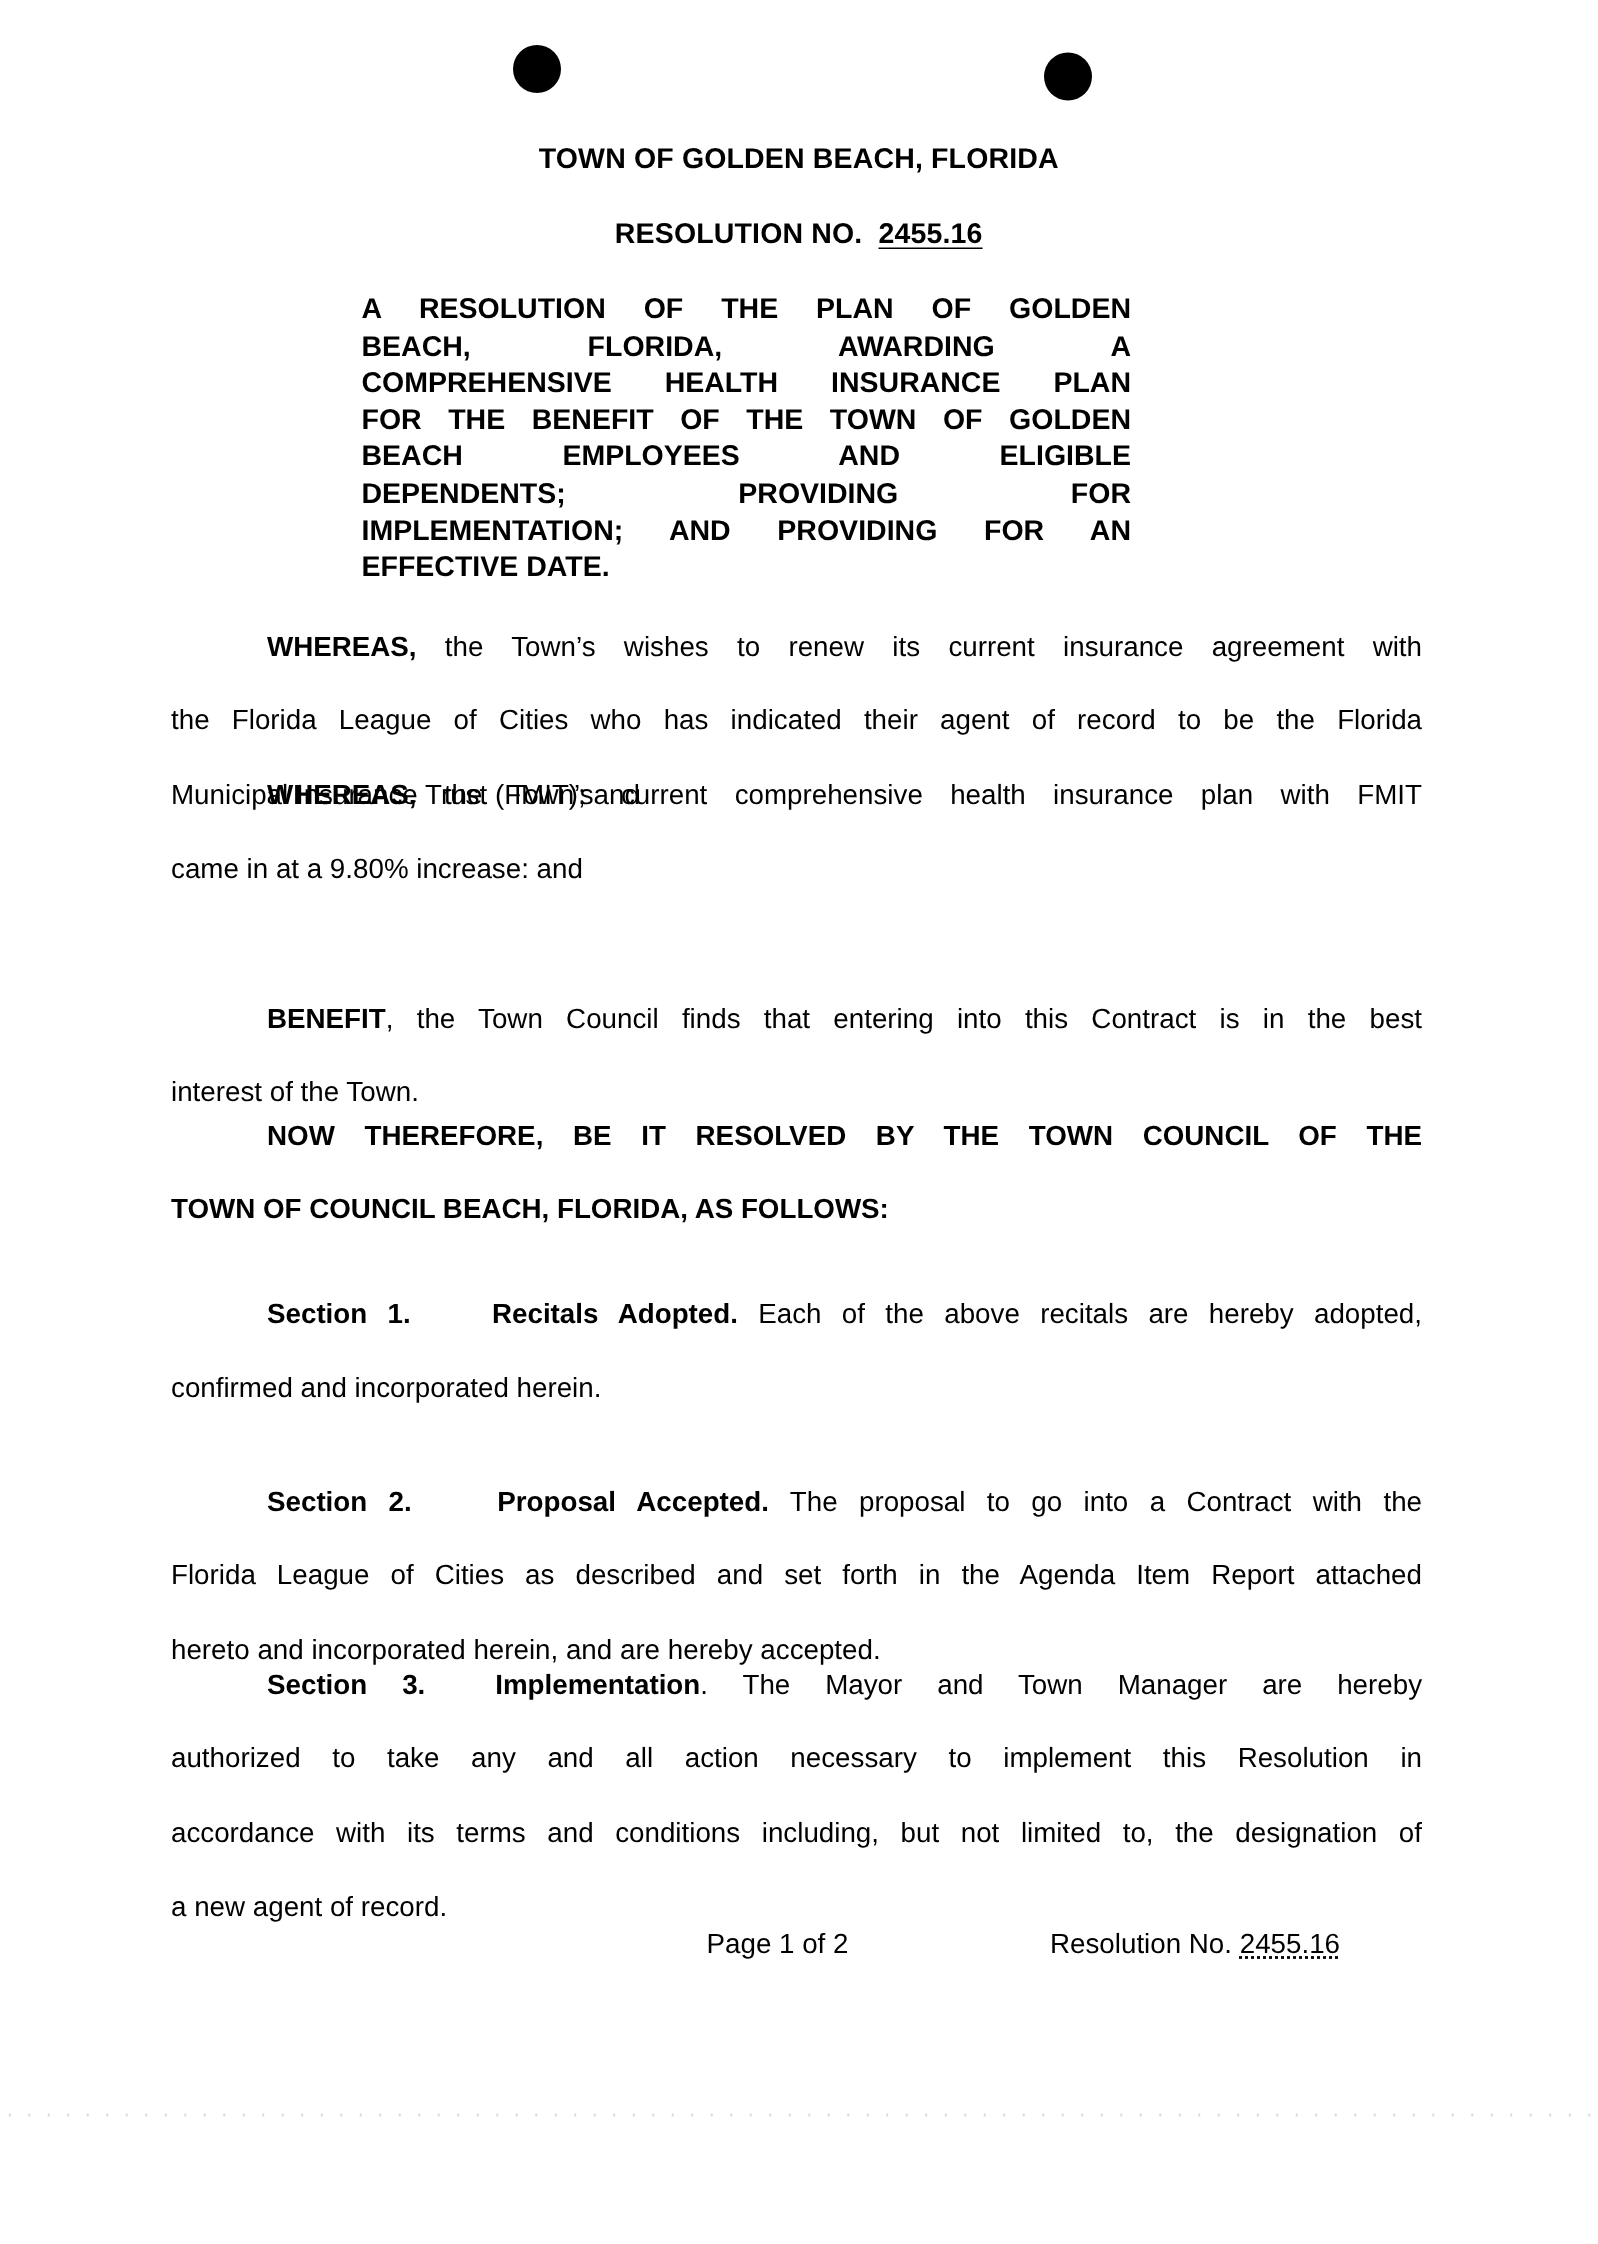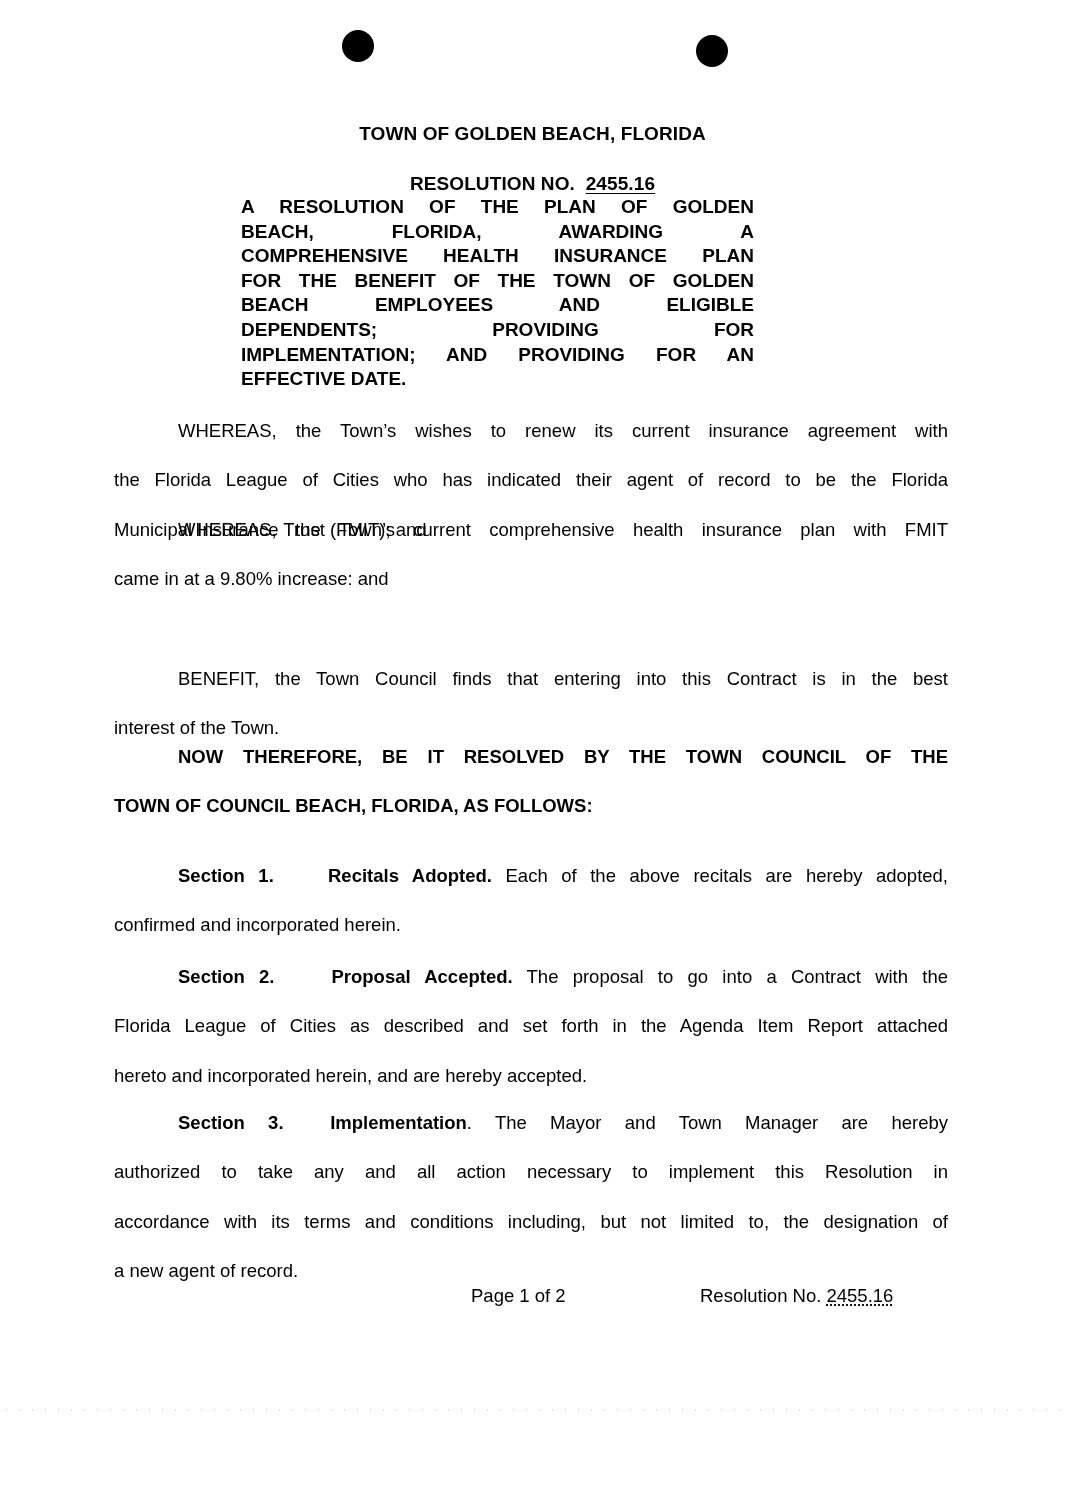--- a/index.html
+++ b/index.html
@@ -26,21 +26,20 @@
     #hole-right { left: 696px; top: 35px; }
 
     .center-line {
       position: absolute;
       left: 0;
       width: 1065px;
       text-align: center;
       font-weight: bold;
       font-size: 19px;
       letter-spacing: 0.1px;
-      margin-top: 27px;
     }
     #town-title { top: 96px; }
     #resolution-no { top: 146px; }
     #resolution-no .num { text-decoration: underline; text-underline-offset: 3px; }
 
     #summary {
       position: absolute;
       left: 241px;
       top: 195px;
       width: 513px;
@@ -69,29 +68,29 @@
       display: block;
       height: 49.4px;
       white-space: nowrap;
     }
     .body-line.just {
       text-align: justify;
       text-align-last: justify;
       white-space: normal;
     }
     .indent { padding-left: 64px; }
-    .bold { font-weight: normal; }
+    .bold { font-weight: bold; }
     .u { text-underline-offset: 3px; font-weight: bold; }
 
     #p-whereas1 { top: 406px; }
     #p-whereas2 { top: 604px; }
     #p-whereas3 { top: 653px; }
     #p-resolved { top: 732px; font-weight: bold; }
     #p-section1 { top: 851px; }
-    #p-section2 { top: 952px; }
+    #p-section2 { top: 976px; }
     #p-section3 { top: 1098px; }
 
     #footer {
       position: absolute;
       top: 1285px;
       left: 0;
       width: 1065px;
       font-size: 18.5px;
     }
     #footer-page { position: absolute; left: 471px; }

